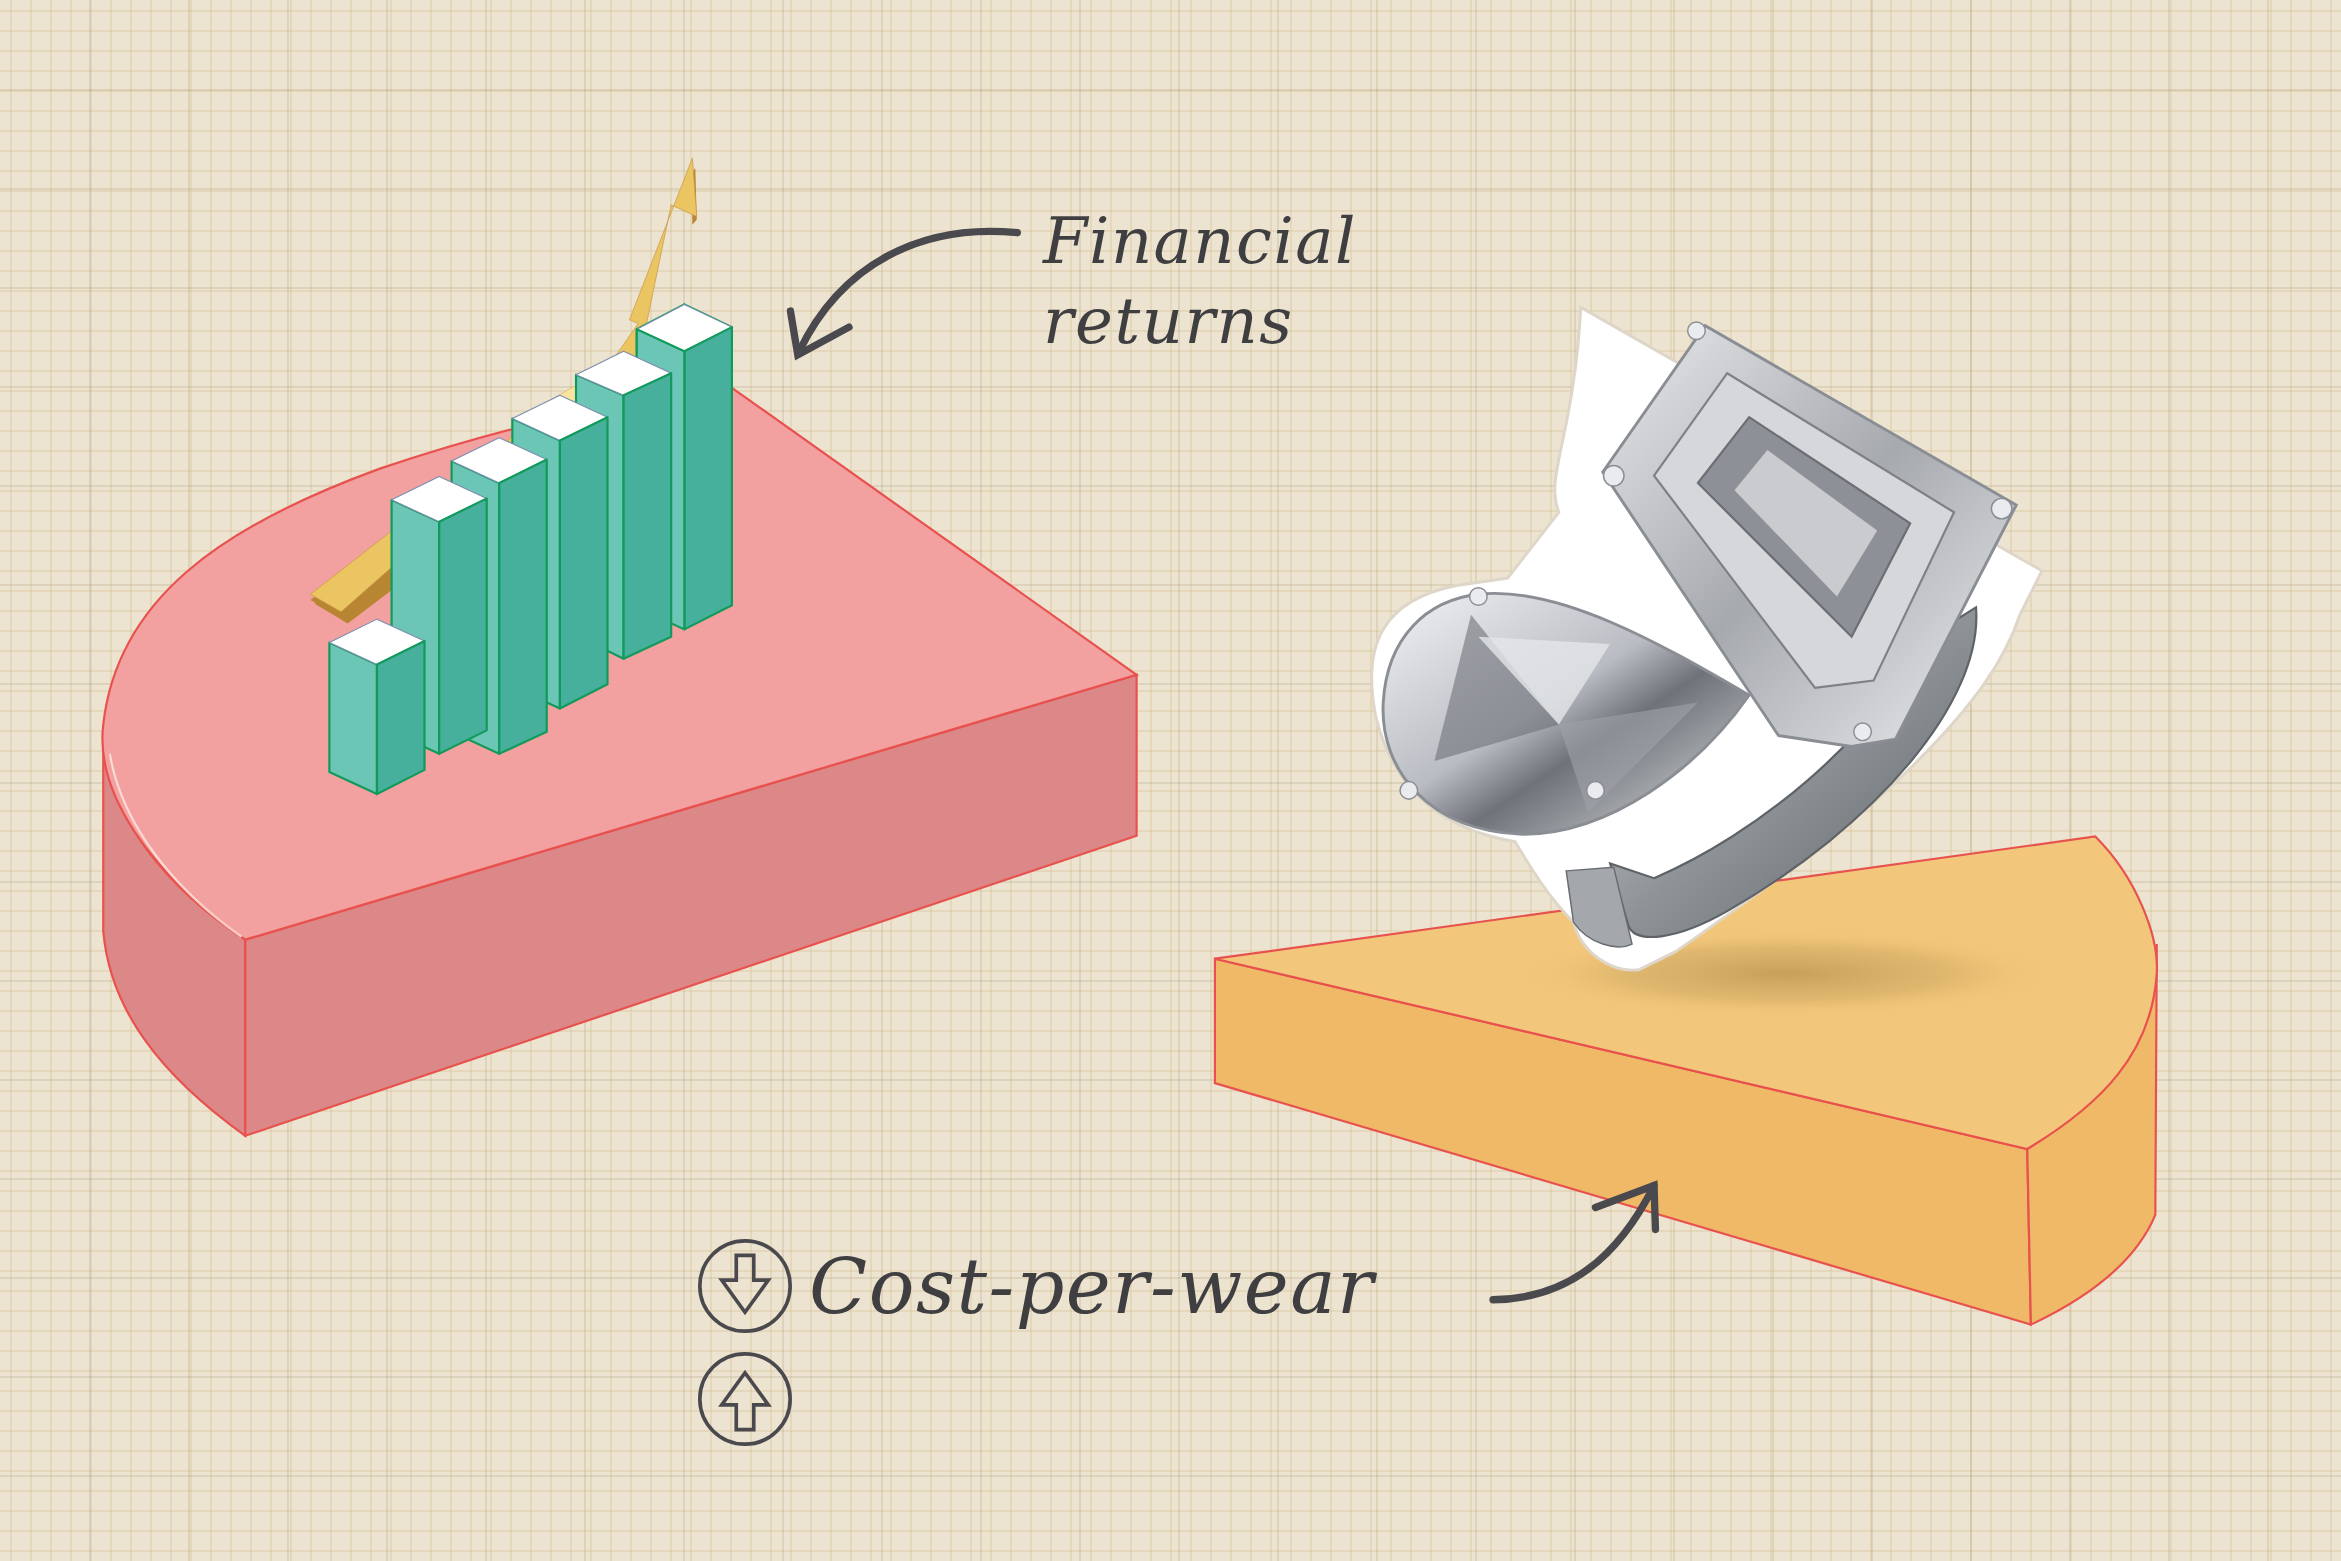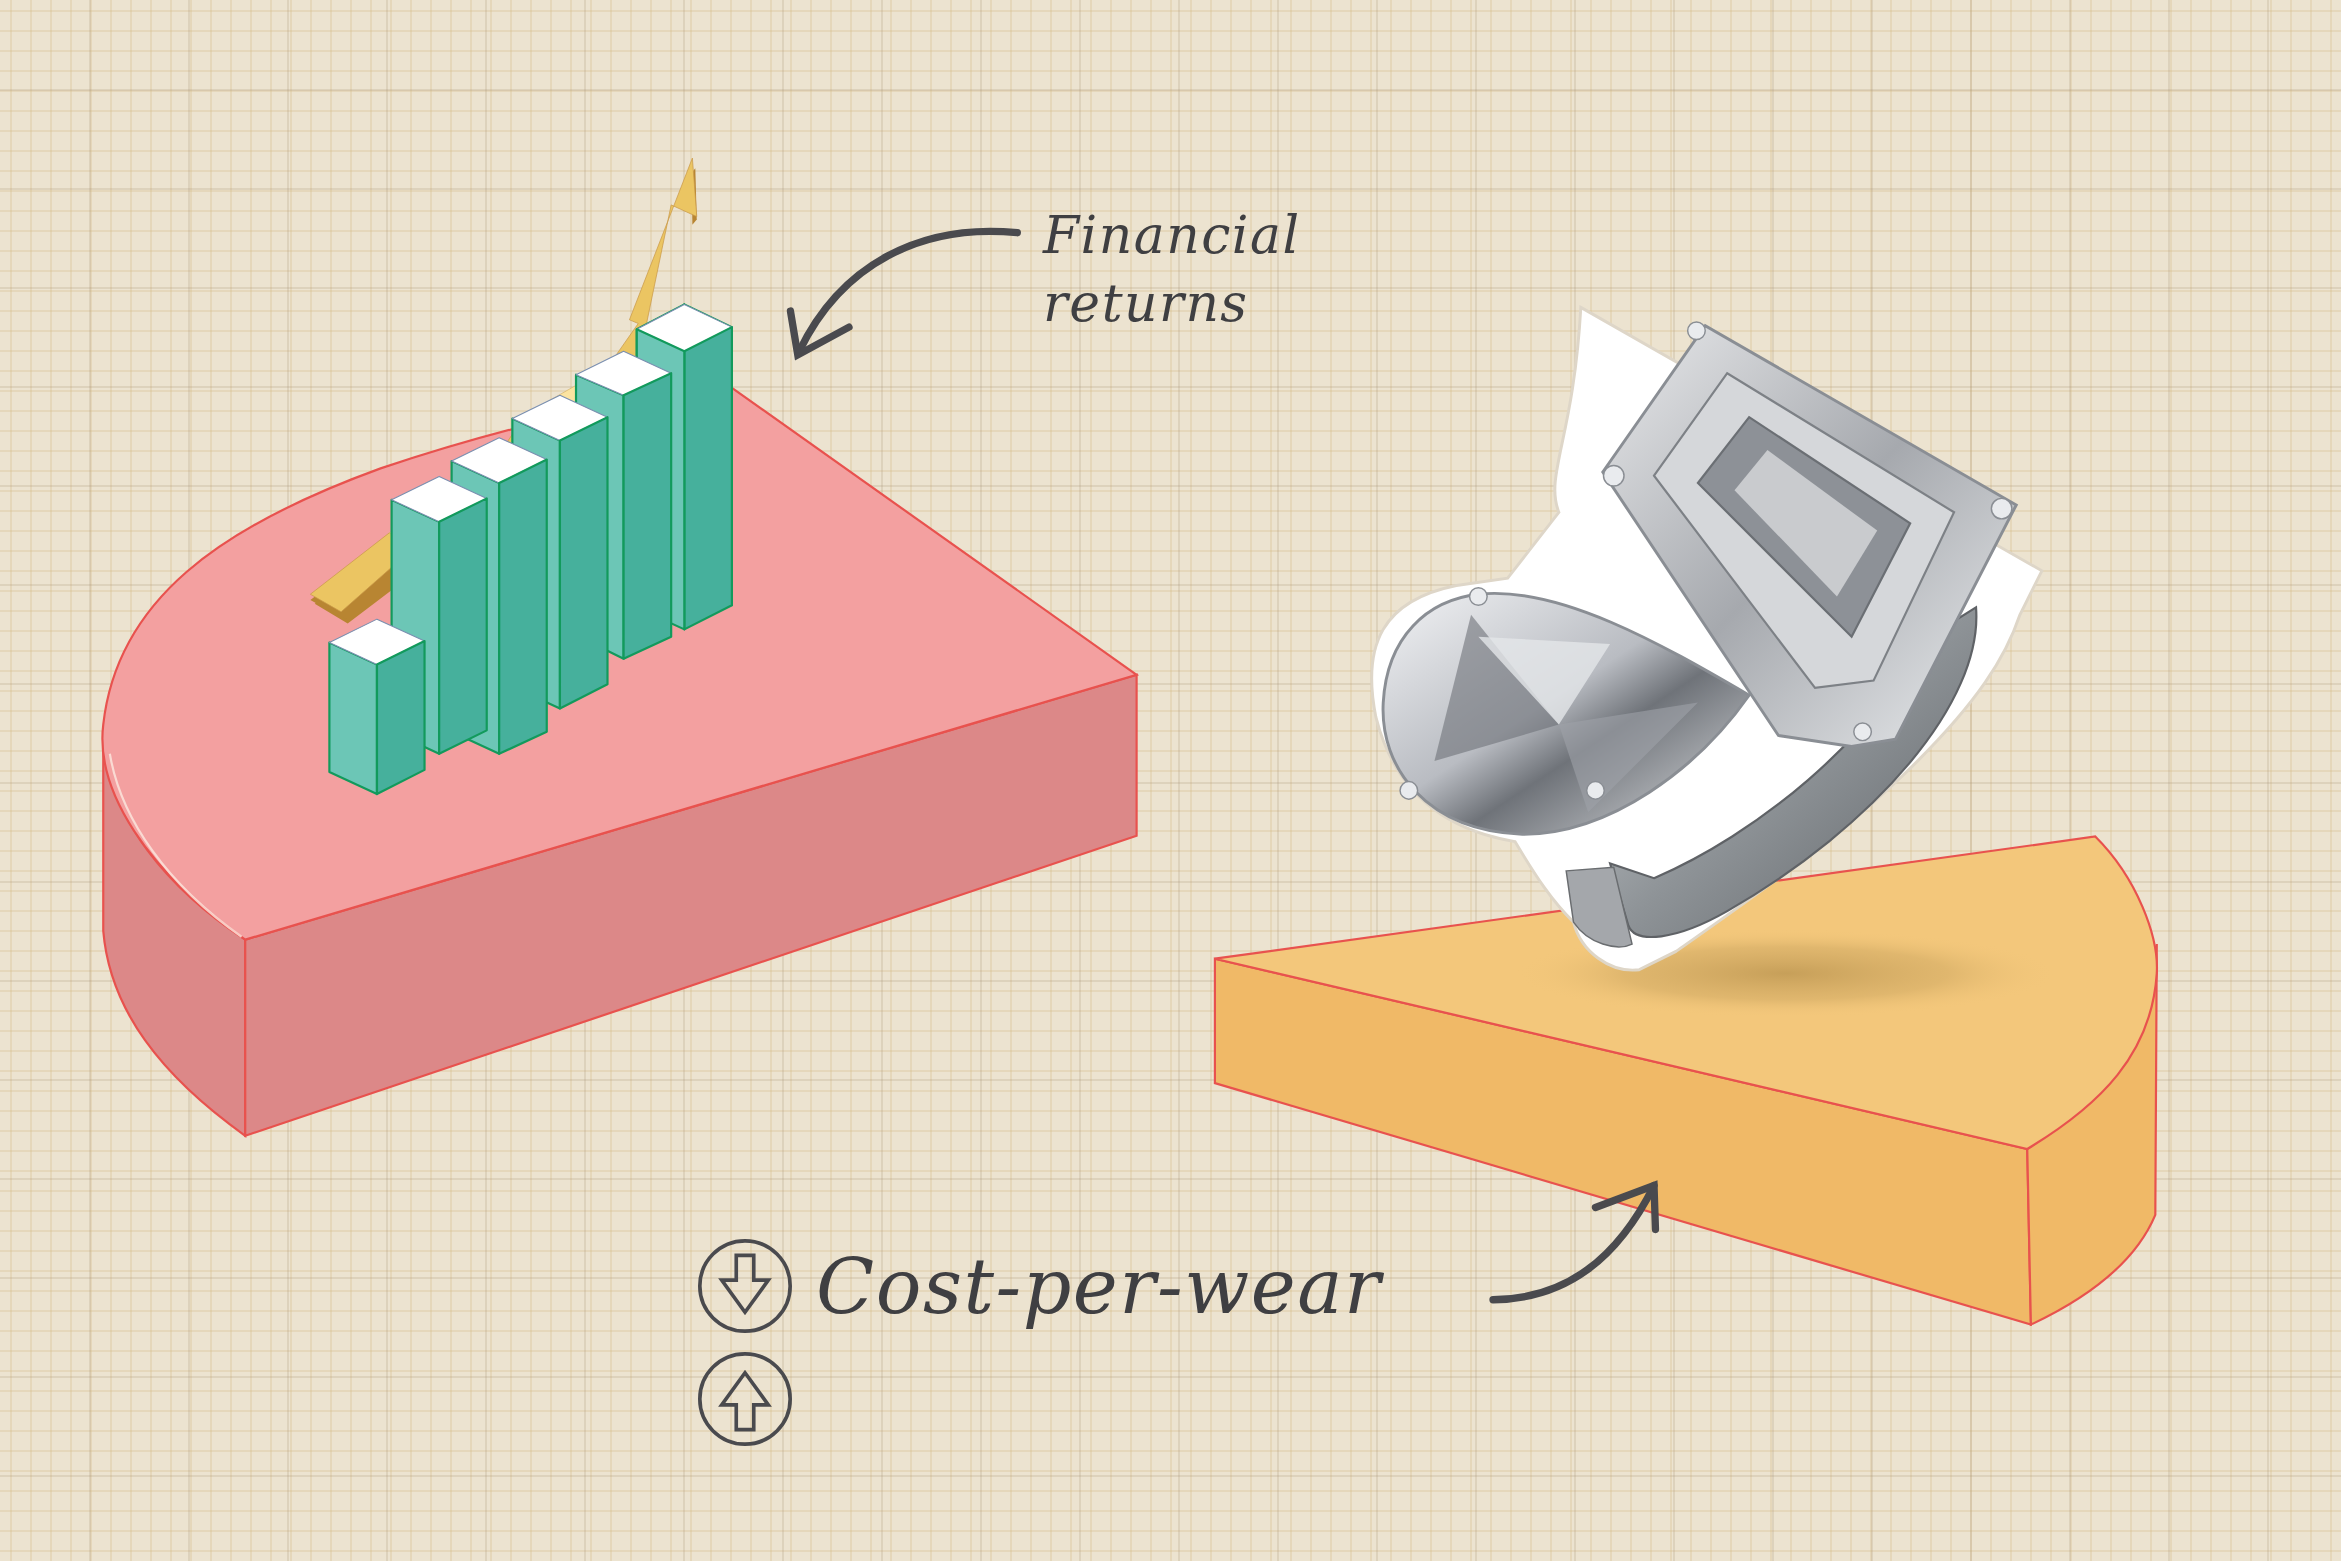--- a/index.html
+++ b/index.html
@@ -20,27 +20,27 @@
   .script {
     position: absolute;
     color: #3f3f42;
     font-family: "DejaVu Serif", serif;
     font-style: italic;
     font-weight: normal;
     letter-spacing: 1.5px;
     line-height: 1;
     white-space: nowrap;
   }
-  .label-financial { left: 1043px; top: 209px; font-size: 52px; }
+  .label-financial { left: 1043px; top: 209px; font-size: 64px; }
   .label-financial .line2 { display: block; margin-top: 16px; }
   .legend-row { position: absolute; left: 694px; display: flex; align-items: center; }
   .legend-row.r1 { top: 1235px; }
   .legend-row.r2 { top: 1348px; }
   .legend-icon { width: 102px; height: 102px; flex: 0 0 102px; }
-  .legend-text { font-size: 76px; margin-left: 20px; color: #3f3f42;
+  .legend-text { font-size: 76px; margin-left: 13px; color: #3f3f42;
     font-family: "DejaVu Serif", serif; font-style: italic; letter-spacing: 1.5px; }
 </style>
 </head>
 <body>
 
 <svg id="scene" viewBox="0 0 3200 2133" xmlns="http://www.w3.org/2000/svg">
   <defs>
     <radialGradient id="ringShadow" cx="50%" cy="50%" r="50%">
       <stop offset="0%" stop-color="#b8924e" stop-opacity="0.75"></stop>
       <stop offset="60%" stop-color="#c9a35e" stop-opacity="0.45"></stop>

